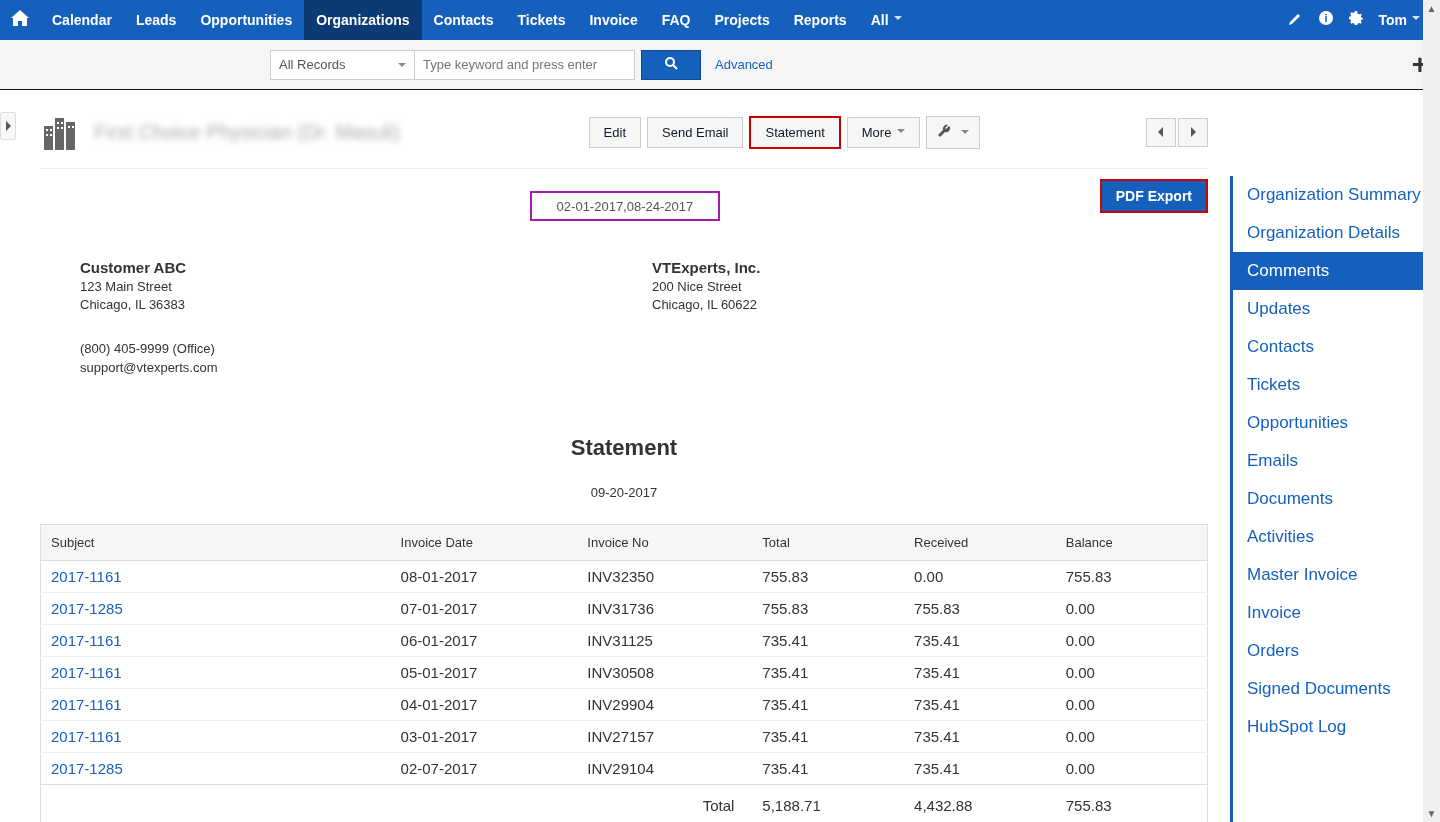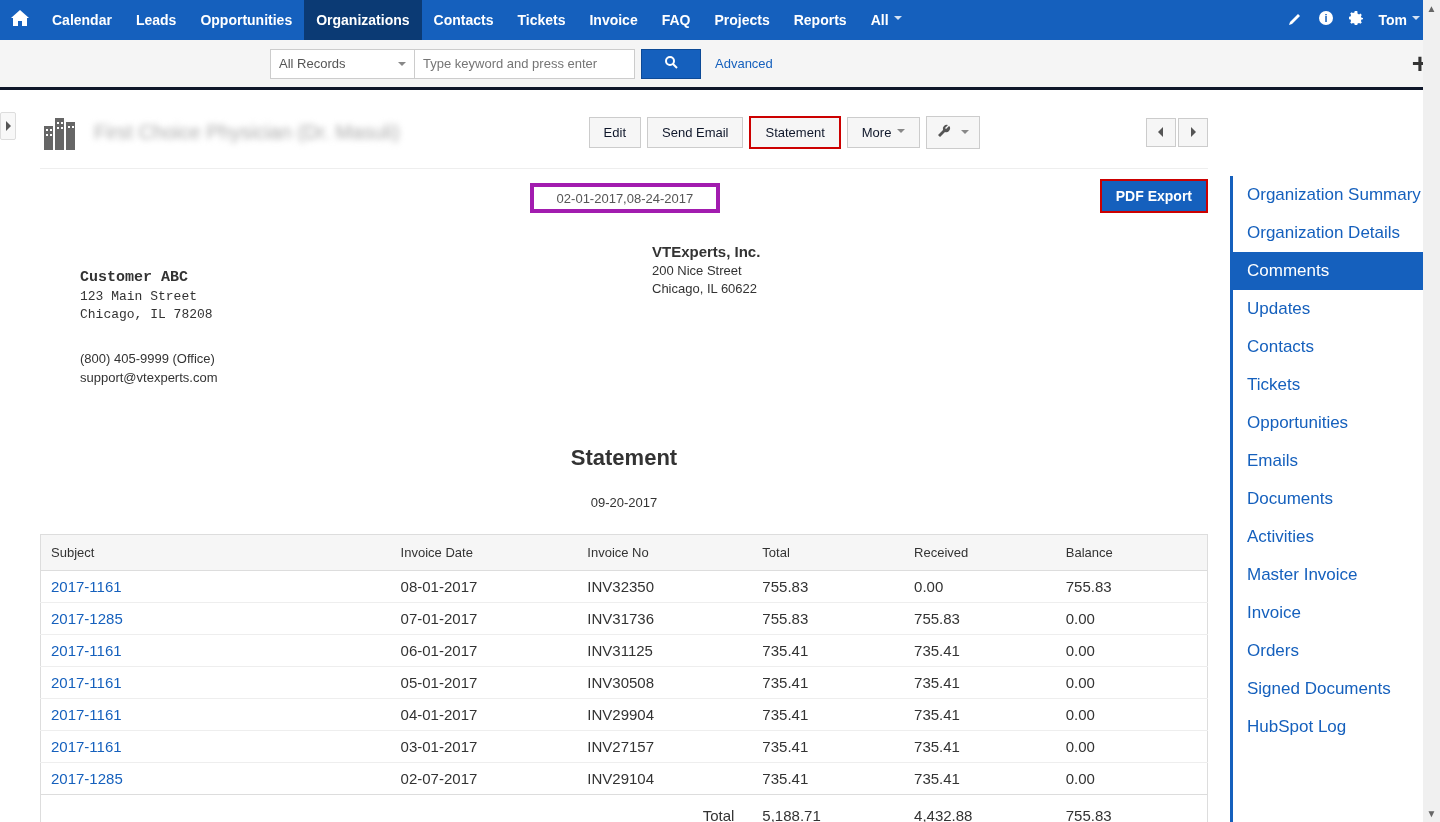--- a/index.html
+++ b/index.html
@@ -11,21 +11,21 @@
 .topnav .home-icon { width:40px; text-align:center; cursor:pointer; font-size:18px; }
 .nav-item { padding:0 12px; height:40px; display:flex; align-items:center; cursor:pointer; font-weight:600; }
 .nav-item.active { background:#0b3a74; }
 .nav-item.all::after { content:""; display:inline-block; margin-left:5px; border:4px solid transparent; border-top-color:#d6e3f4; }
 .nav-right { margin-left:auto; display:flex; align-items:center; gap:14px; padding-right:20px; }
 .nav-right .icon { cursor:pointer; font-size:16px; }
 .nav-user { display:flex; align-items:center; cursor:pointer; font-weight:600; }
 .nav-user::after { content:""; display:inline-block; margin-left:5px; border:4px solid transparent; border-top-color:#d6e3f4; }
 
 
-.searchbar { background:#f5f5f5; height:50px; border-bottom:3px solid #0f172a; display:flex; align-items:center; padding-left:270px; position:relative; }
+.searchbar { background:#f5f5f5; height:50px; border-bottom:1px solid #0f172a; display:flex; align-items:center; padding-left:270px; position:relative; }
 .all-records { width:145px; height:30px; border:1px solid #ccc; background:#fff; display:flex; align-items:center; padding:0 8px; cursor:pointer; font-size:13px; position:relative; color:#555; }
 .all-records::after { content:""; position:absolute; right:8px; border:4px solid transparent; border-top-color:#888; top:12px; }
 .search-input { width:220px; height:30px; border:1px solid #ccc; border-left:none; padding:0 8px; font-size:13px; outline:none; }
 .search-btn { width:60px; height:30px; background:#1560bd; border:1px solid #0d4a96; color:#fff; font-size:14px; cursor:pointer; margin-left:6px; }
 .advanced-link { margin-left:14px; font-size:13px; }
 .plus-btn { position:absolute; right:12px; font-size:28px; color:#333; cursor:pointer; line-height:1; font-weight:bold;}
 
 
 .content-wrap { display:flex; height:calc(822px - 90px); }
 .page-left-toggle { width:16px; border:1px solid #ddd; border-radius:2px; height:28px; display:flex; align-items:center; justify-content:center; cursor:pointer; background:#f8f8f8; position:absolute; left:0; top:112px; }
@@ -39,25 +39,25 @@
 .header-actions { margin-left:auto; display:flex; gap:6px; align-items:center; }
 .btn { background:#f6f6f6; border:1px solid #ccc; padding:7px 14px; font-size:13px; cursor:pointer; color:#0f172a; }
 .btn.highlight { border:2px solid #c00; }
 .btn.caret::after { content:""; display:inline-block; margin-left:6px; border:4px solid transparent; border-top-color:#888; vertical-align:middle; }
 .btn.icon-only { padding:7px 10px; }
 .nav-arrows { display:flex; gap:2px; margin-left:160px; }
 .nav-arrows .btn { padding:6px 10px; }
 
 
 .statement-top { display:flex; align-items:flex-start; margin-top:6px; margin-bottom:10px; }
-.date-range { margin:4px auto; width:190px; height:30px; border:4px solid #a21caf; text-align:center; font-size:13px; display:flex; align-items:center; justify-content:center; color:#555; }
+.date-range { margin:12px auto; width:190px; height:30px; border:2px solid #a21caf; text-align:center; font-size:13px; display:flex; align-items:center; justify-content:center; color:#555; }
 .pdf-export { margin-left:auto; background:#1560bd; color:#fff; padding:7px 14px; font-weight:600; border:2px solid #c00; cursor:pointer; font-size:14px; }
 
 .addresses { display:flex; margin-top:24px; }
-.addr-left { width:50%; padding-left:40px; font-family:Liberation Mono, monospace;margin-top:26px;}
+.addr-left { width:50%; padding-left:40px; font-family:Liberation Sans, sans-serif;}
 .addr-right { padding-left:28px; font-family:"Lucida Grande",Arial,sans-serif;}
 .addr-left .name, .addr-right .name { font-weight:bold; font-size:15px; }
 .addr-left div, .addr-right div { line-height:1.4; font-size:13px; color:#333;}
 .contact-info { margin-top:26px; padding-left:40px; font-family:"Lucida Grande",Arial,sans-serif;}
 .contact-info div { line-height:1.4; font-size:13px;}
 
 .statement-title { text-align:center; font-size:22px; font-weight:600; margin-top:58px; }
 .statement-date { text-align:center; font-size:13px; margin-top:24px; margin-bottom:24px; color:#333;}
 
 table.stmt { width:100%; border-collapse:collapse; border:1px solid #ddd; }
@@ -184,21 +184,21 @@
     <div class="statement-top">
       <div style="width:300px"></div>
       <div class="date-range">02-01-2017,08-24-2017</div>
       <div class="pdf-export">PDF Export</div>
     </div>
 
     <div class="addresses">
       <div class="addr-left">
         <div class="name">Customer ABC</div>
         <div>123 Main Street</div>
-        <div>Chicago, IL 78208</div>
+        <div>Chicago, IL 36383</div>
       </div>
       <div class="addr-right">
         <div class="name">VTExperts, Inc.</div>
         <div>200 Nice Street</div>
         <div>Chicago, IL 60622</div>
       </div>
     </div>
 
     <div class="contact-info">
       <div>(800) 405-9999 (Office)</div>

